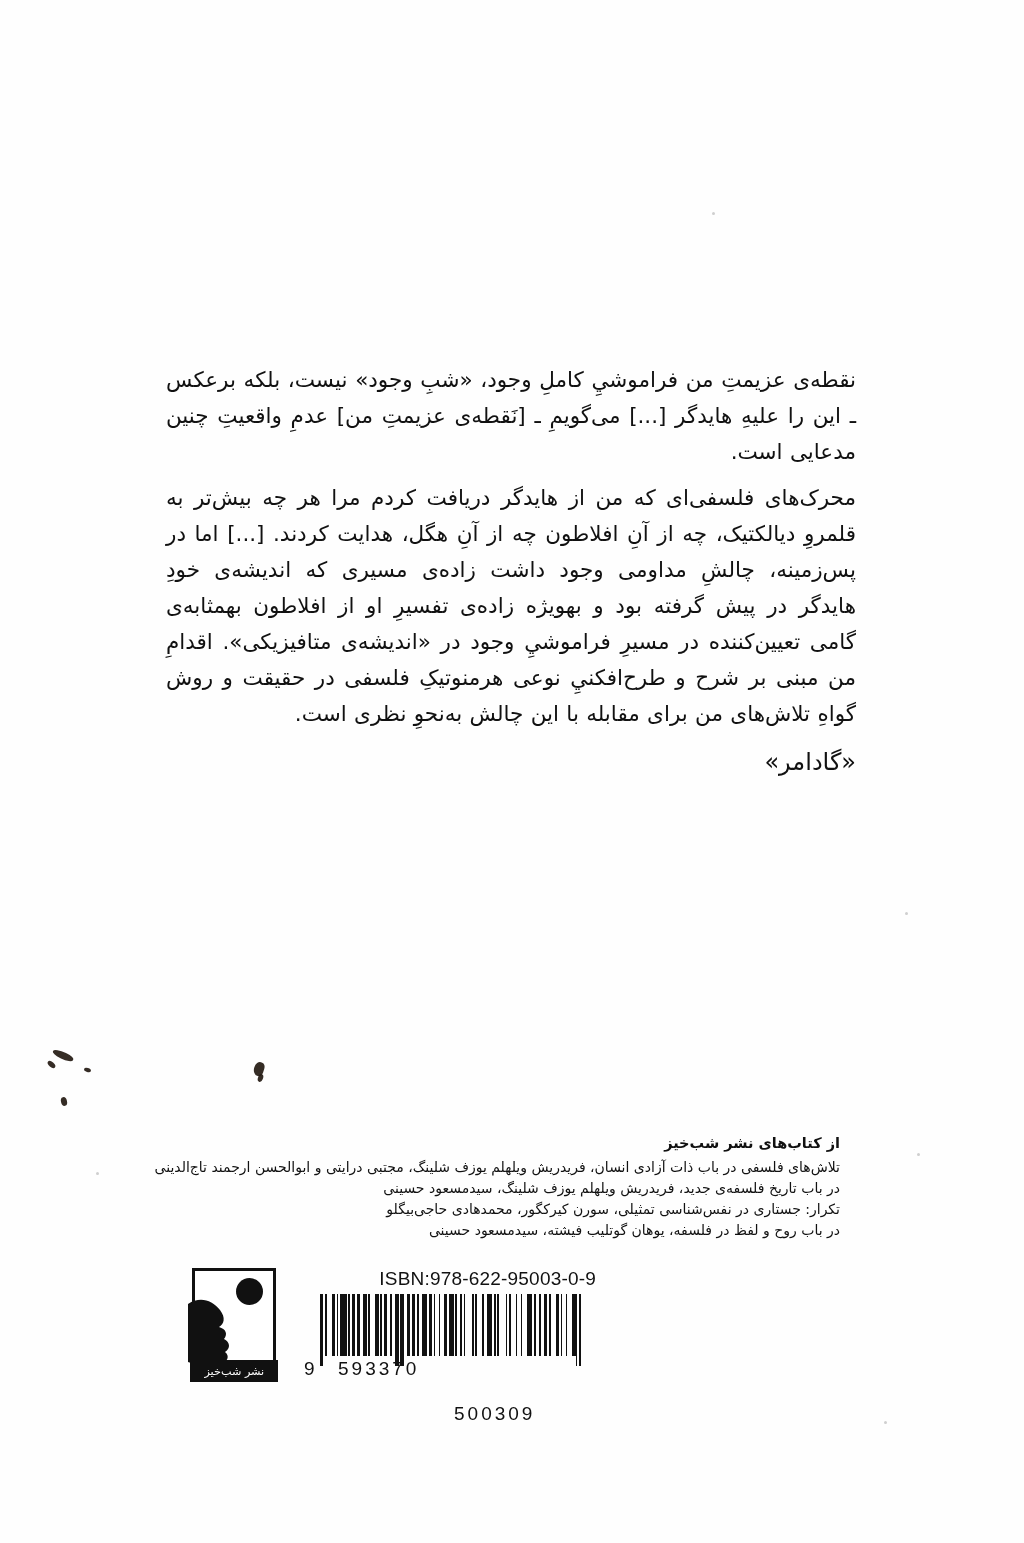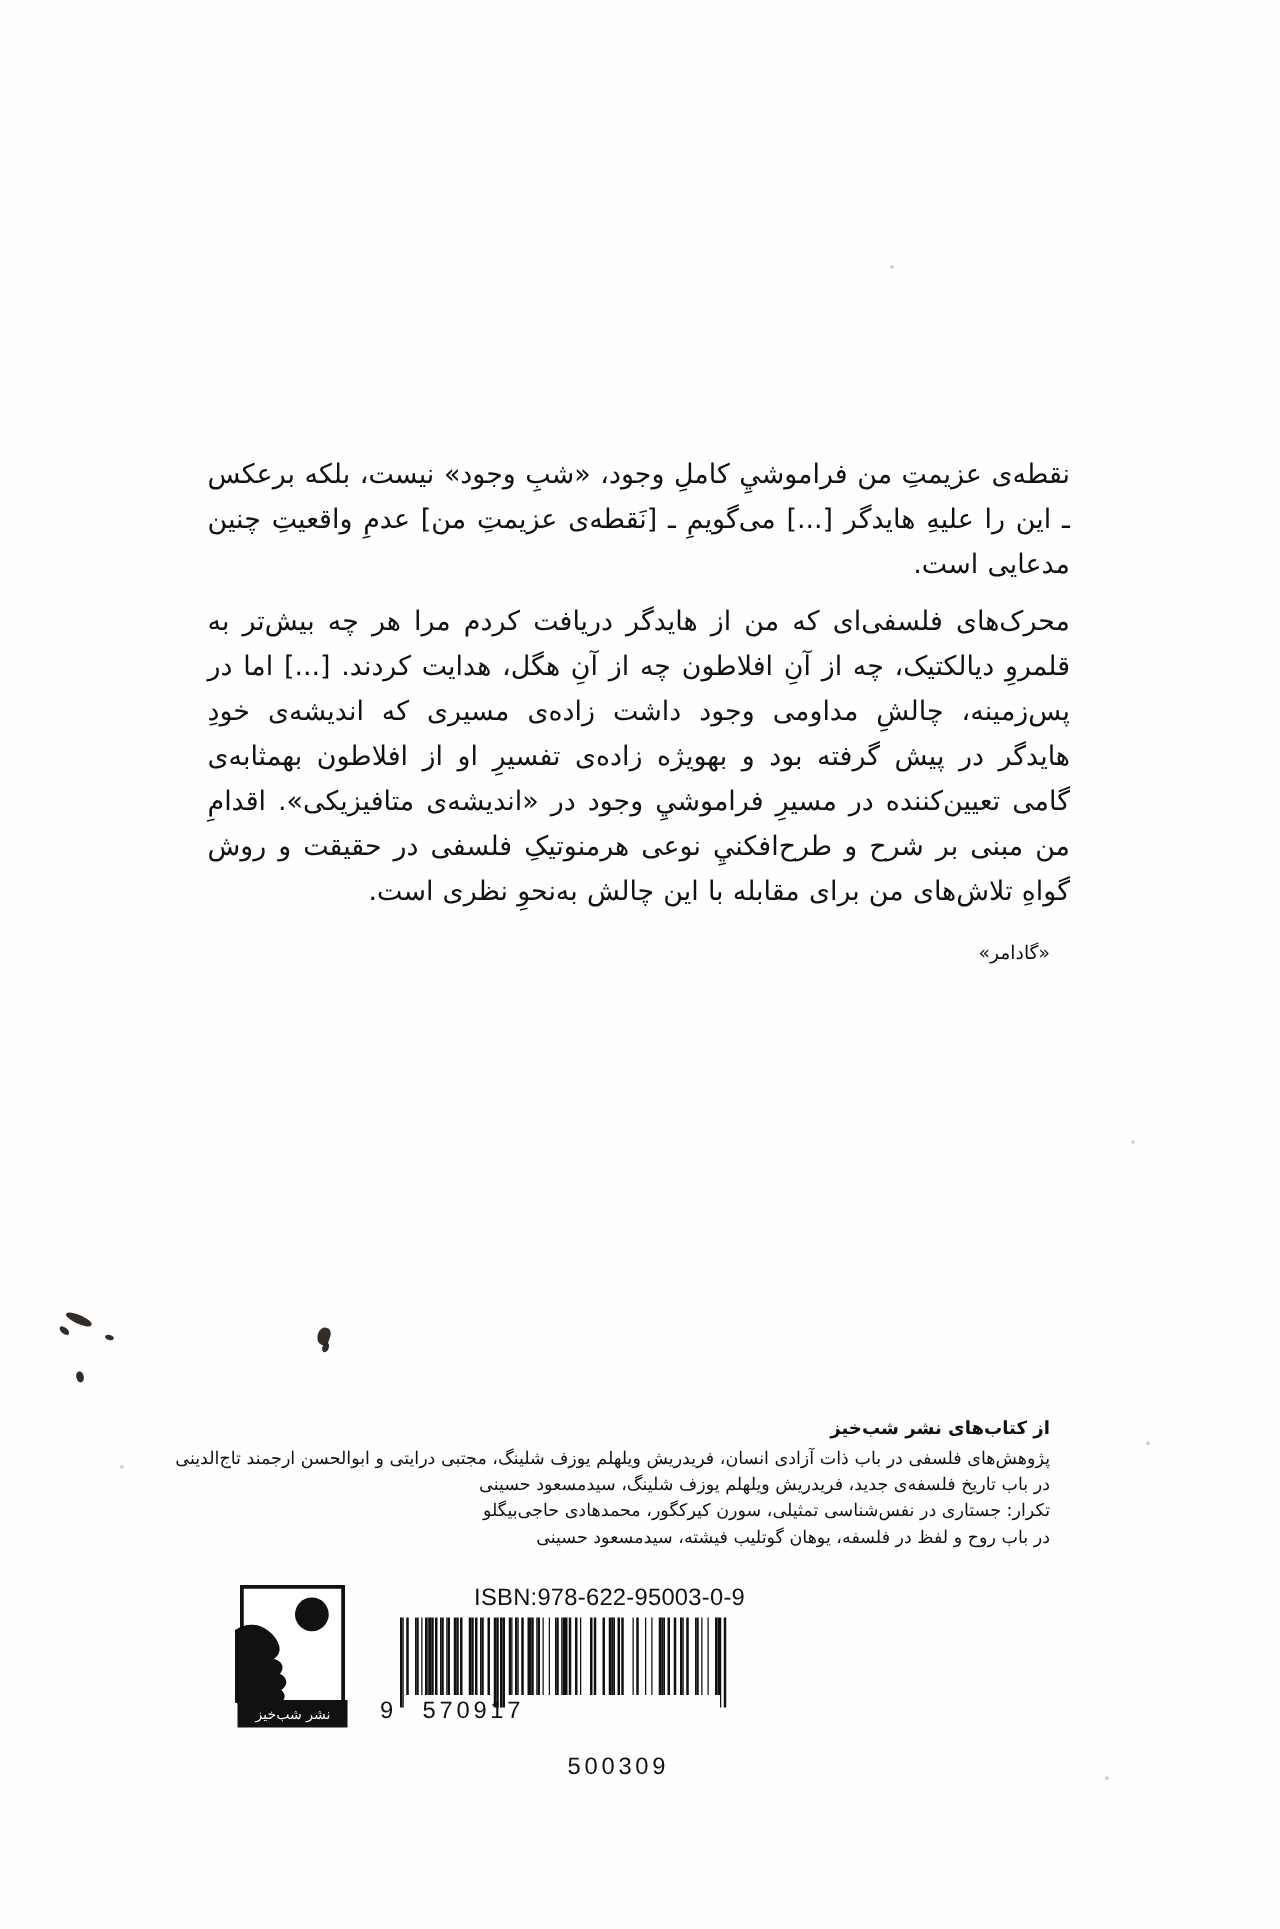--- a/index.html
+++ b/index.html
@@ -38,23 +38,23 @@
     font-size: 21.5px;
     line-height: 36px;
     margin: 0 0 4px 0;
     letter-spacing: -0.1px;
     word-spacing: 0.5px;
   }
   .quote-para.second {
     margin-top: 10px;
   }
   .attribution {
-    font-size: 15px;
+    font-size: 24px;
     line-height: 36px;
-    margin: 12px 16px 0 0;
+    margin: 12px 0 0 0;
     text-align: left;
     padding-right: 0px;
   }
 
   
   .smudge {
     position: absolute;
     background: #241a12;
     border-radius: 50%;
     opacity: .92;
@@ -223,21 +223,21 @@
     <span class="smudge sm6"></span>
     <span class="dot-faint" style="left:712px;top:212px"></span>
     <span class="dot-faint" style="left:905px;top:912px"></span>
     <span class="dot-faint" style="left:917px;top:1153px"></span>
     <span class="dot-faint" style="left:884px;top:1421px"></span>
     <span class="dot-faint" style="left:96px;top:1172px"></span>
   </div>
 
   <div class="catalogue">
     <p class="cat-heading">از کتاب‌های نشر شب‌خیز</p>
-    <p class="cat-line">پژوهش‌های فلسفی در باب ذات آزادی انسان، فریدریش ویلهلم یوزف شلینگ، مجتبی درایتی و ابوالحسن ارجمند تاج‌الدینی</p>
+    <p class="cat-line">تلاش‌های فلسفی در باب ذات آزادی انسان، فریدریش ویلهلم یوزف شلینگ، مجتبی درایتی و ابوالحسن ارجمند تاج‌الدینی</p>
     <p class="cat-line">در باب تاریخ فلسفه‌ی جدید، فریدریش ویلهلم یوزف شلینگ، سیدمسعود حسینی</p>
     <p class="cat-line">تکرار: جستاری در نفس‌شناسی تمثیلی، سورن کیرکگور، محمدهادی حاجی‌بیگلو</p>
     <p class="cat-line">در باب روح و لفظ در فلسفه، یوهان گوتلیب فیشته، سیدمسعود حسینی</p>
   </div>
 
   <div class="bottom-bar">
 
     <div class="logo">
       <div class="logo-frame"></div>
       <div class="logo-moon"></div>
@@ -406,20 +406,20 @@
             <i class="g" style="width: 1.679px; margin-right: 0px;"></i>
             <i class="g" style="width: 1.679px; margin-right: 0px;"></i>
             <i style="width: 1.679px; margin-right: 0px;"></i>
             <i style="width: 1.679px; margin-right: 0px;"></i>
             <i class=" tall" style="width: 1.679px; margin-right: 0px;"></i>
             <i class="g tall" style="width: 1.679px; margin-right: 0px;"></i>
             <i class=" tall" style="width: 1.679px; margin-right: 0px;"></i>
           </div>
         <div class="barcode-digits">
           <span class="bd-lead">9</span>
-          <span class="bd-left">570917</span>
+          <span class="bd-left">593370</span>
           <span class="bd-right">500309</span>
         </div>
       </div>
     </div>
 
   </div>
 </div>
 
 </body></html>

